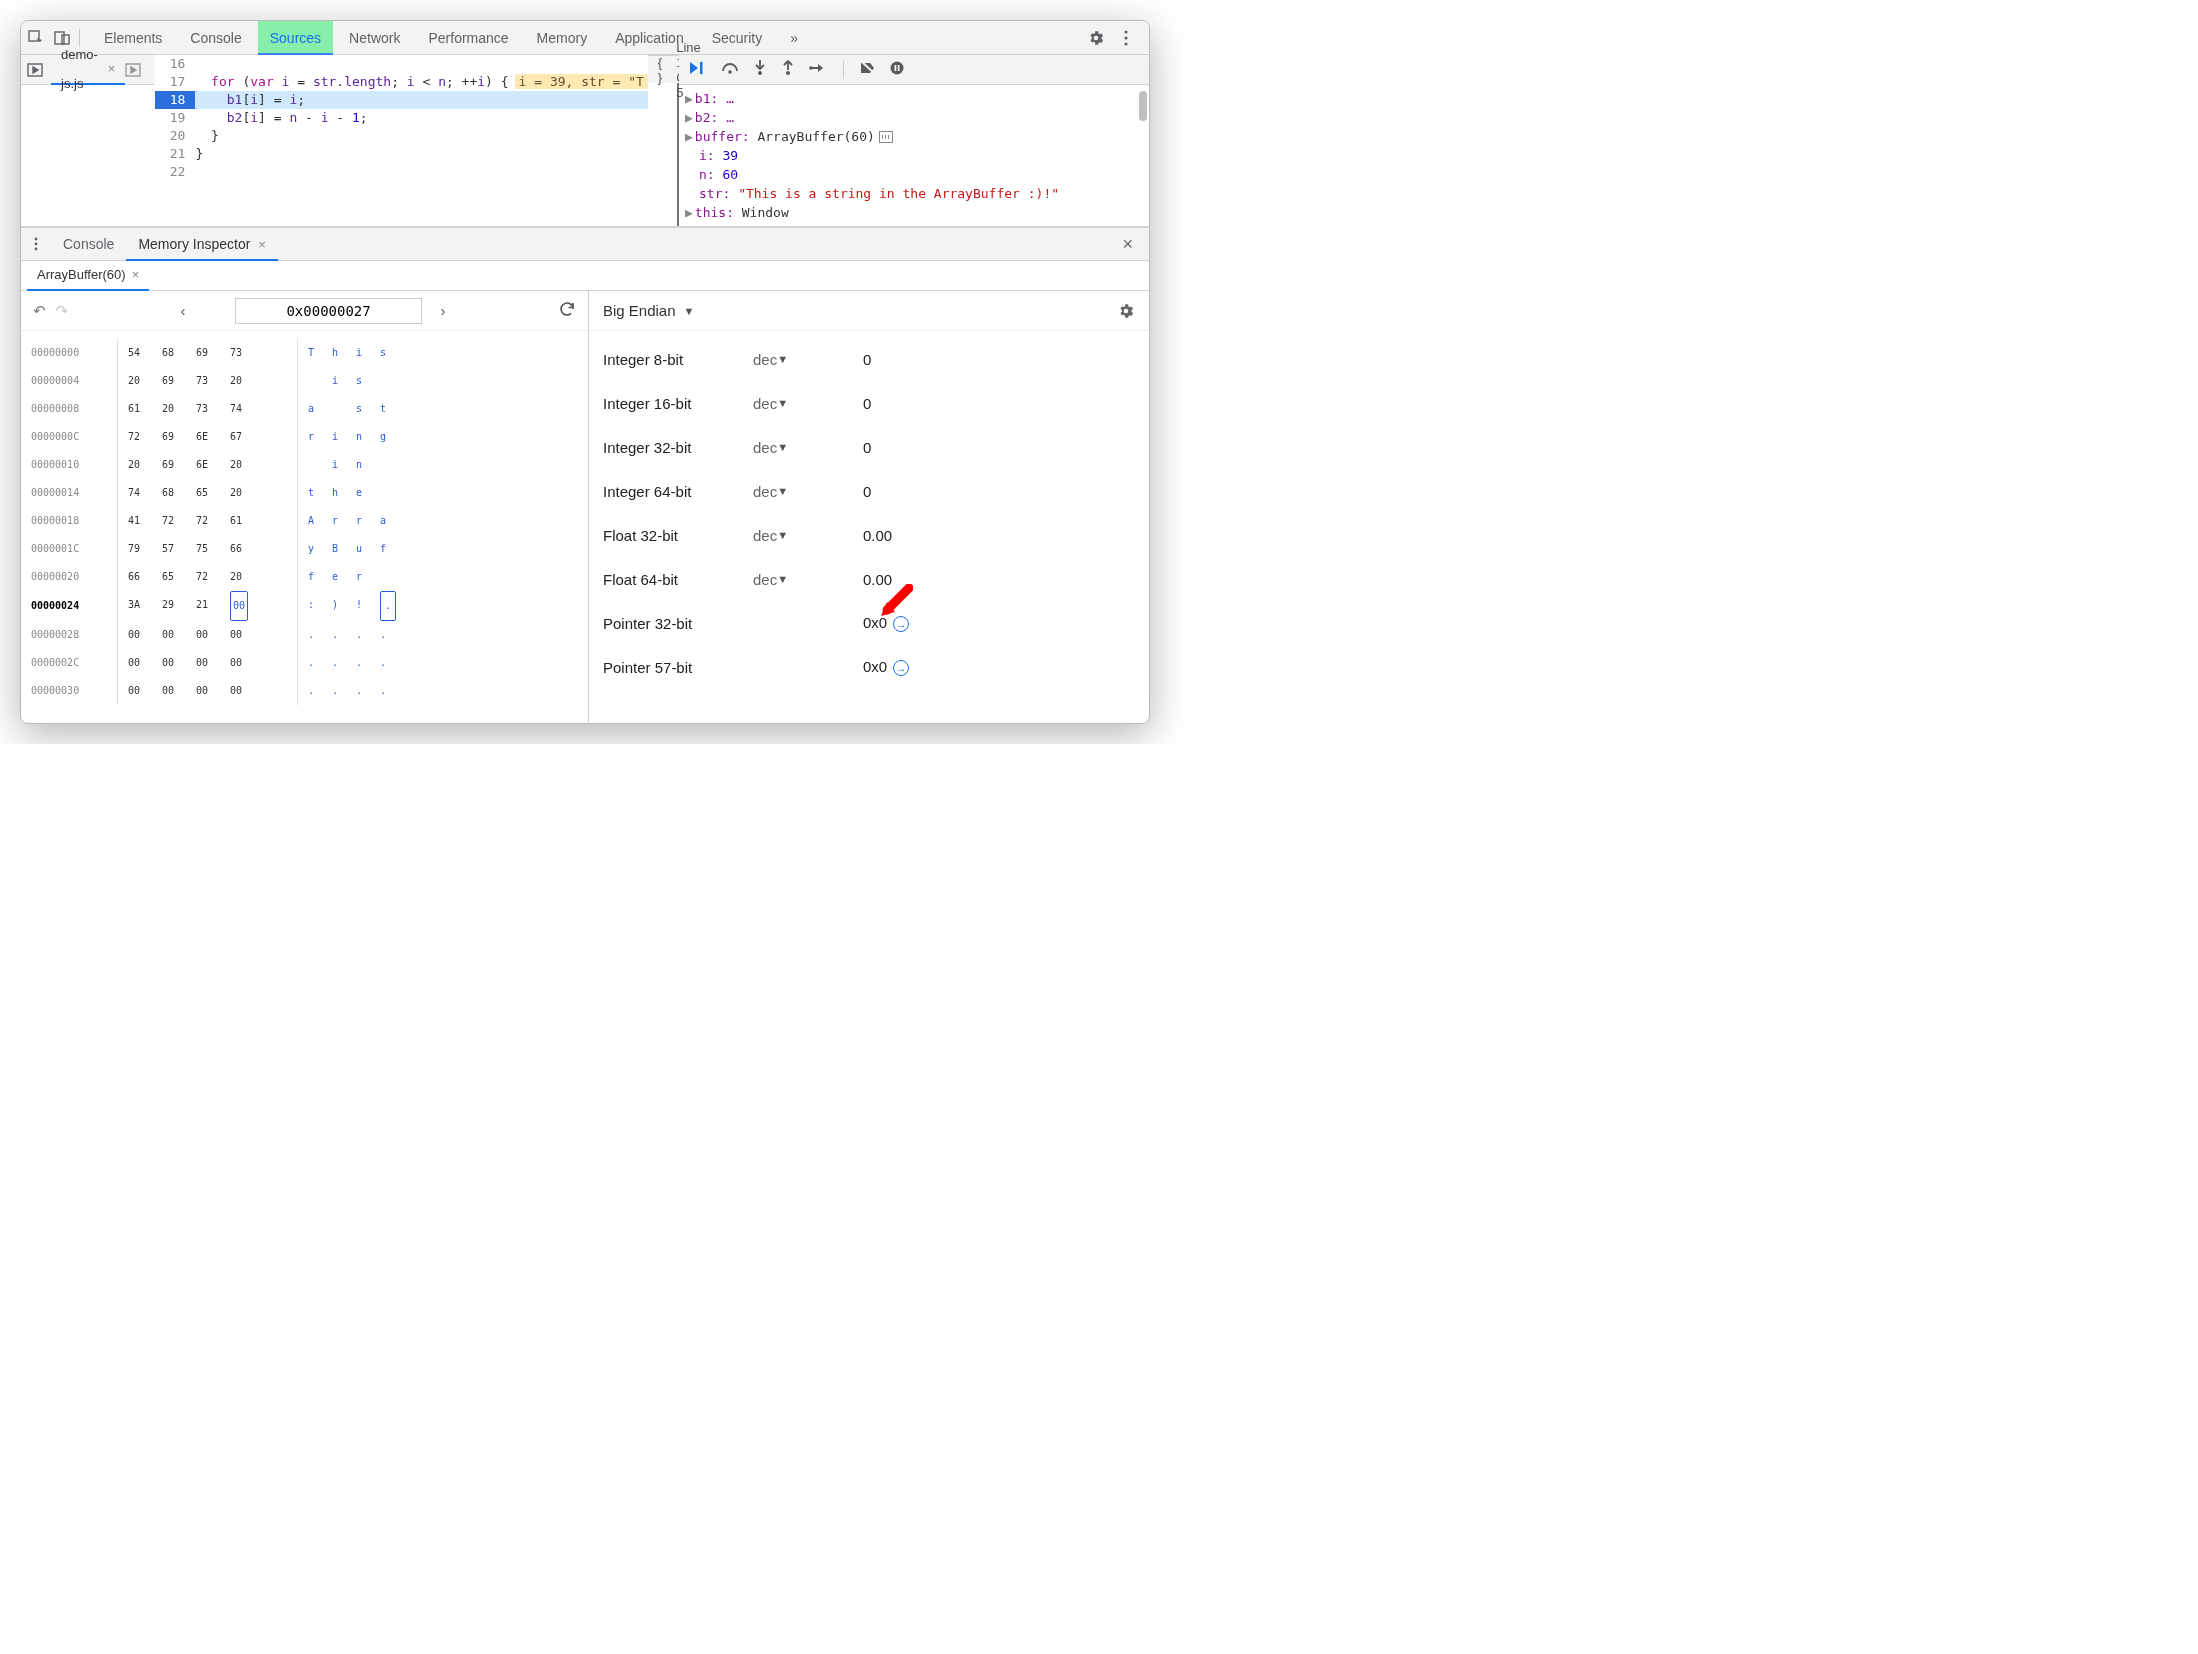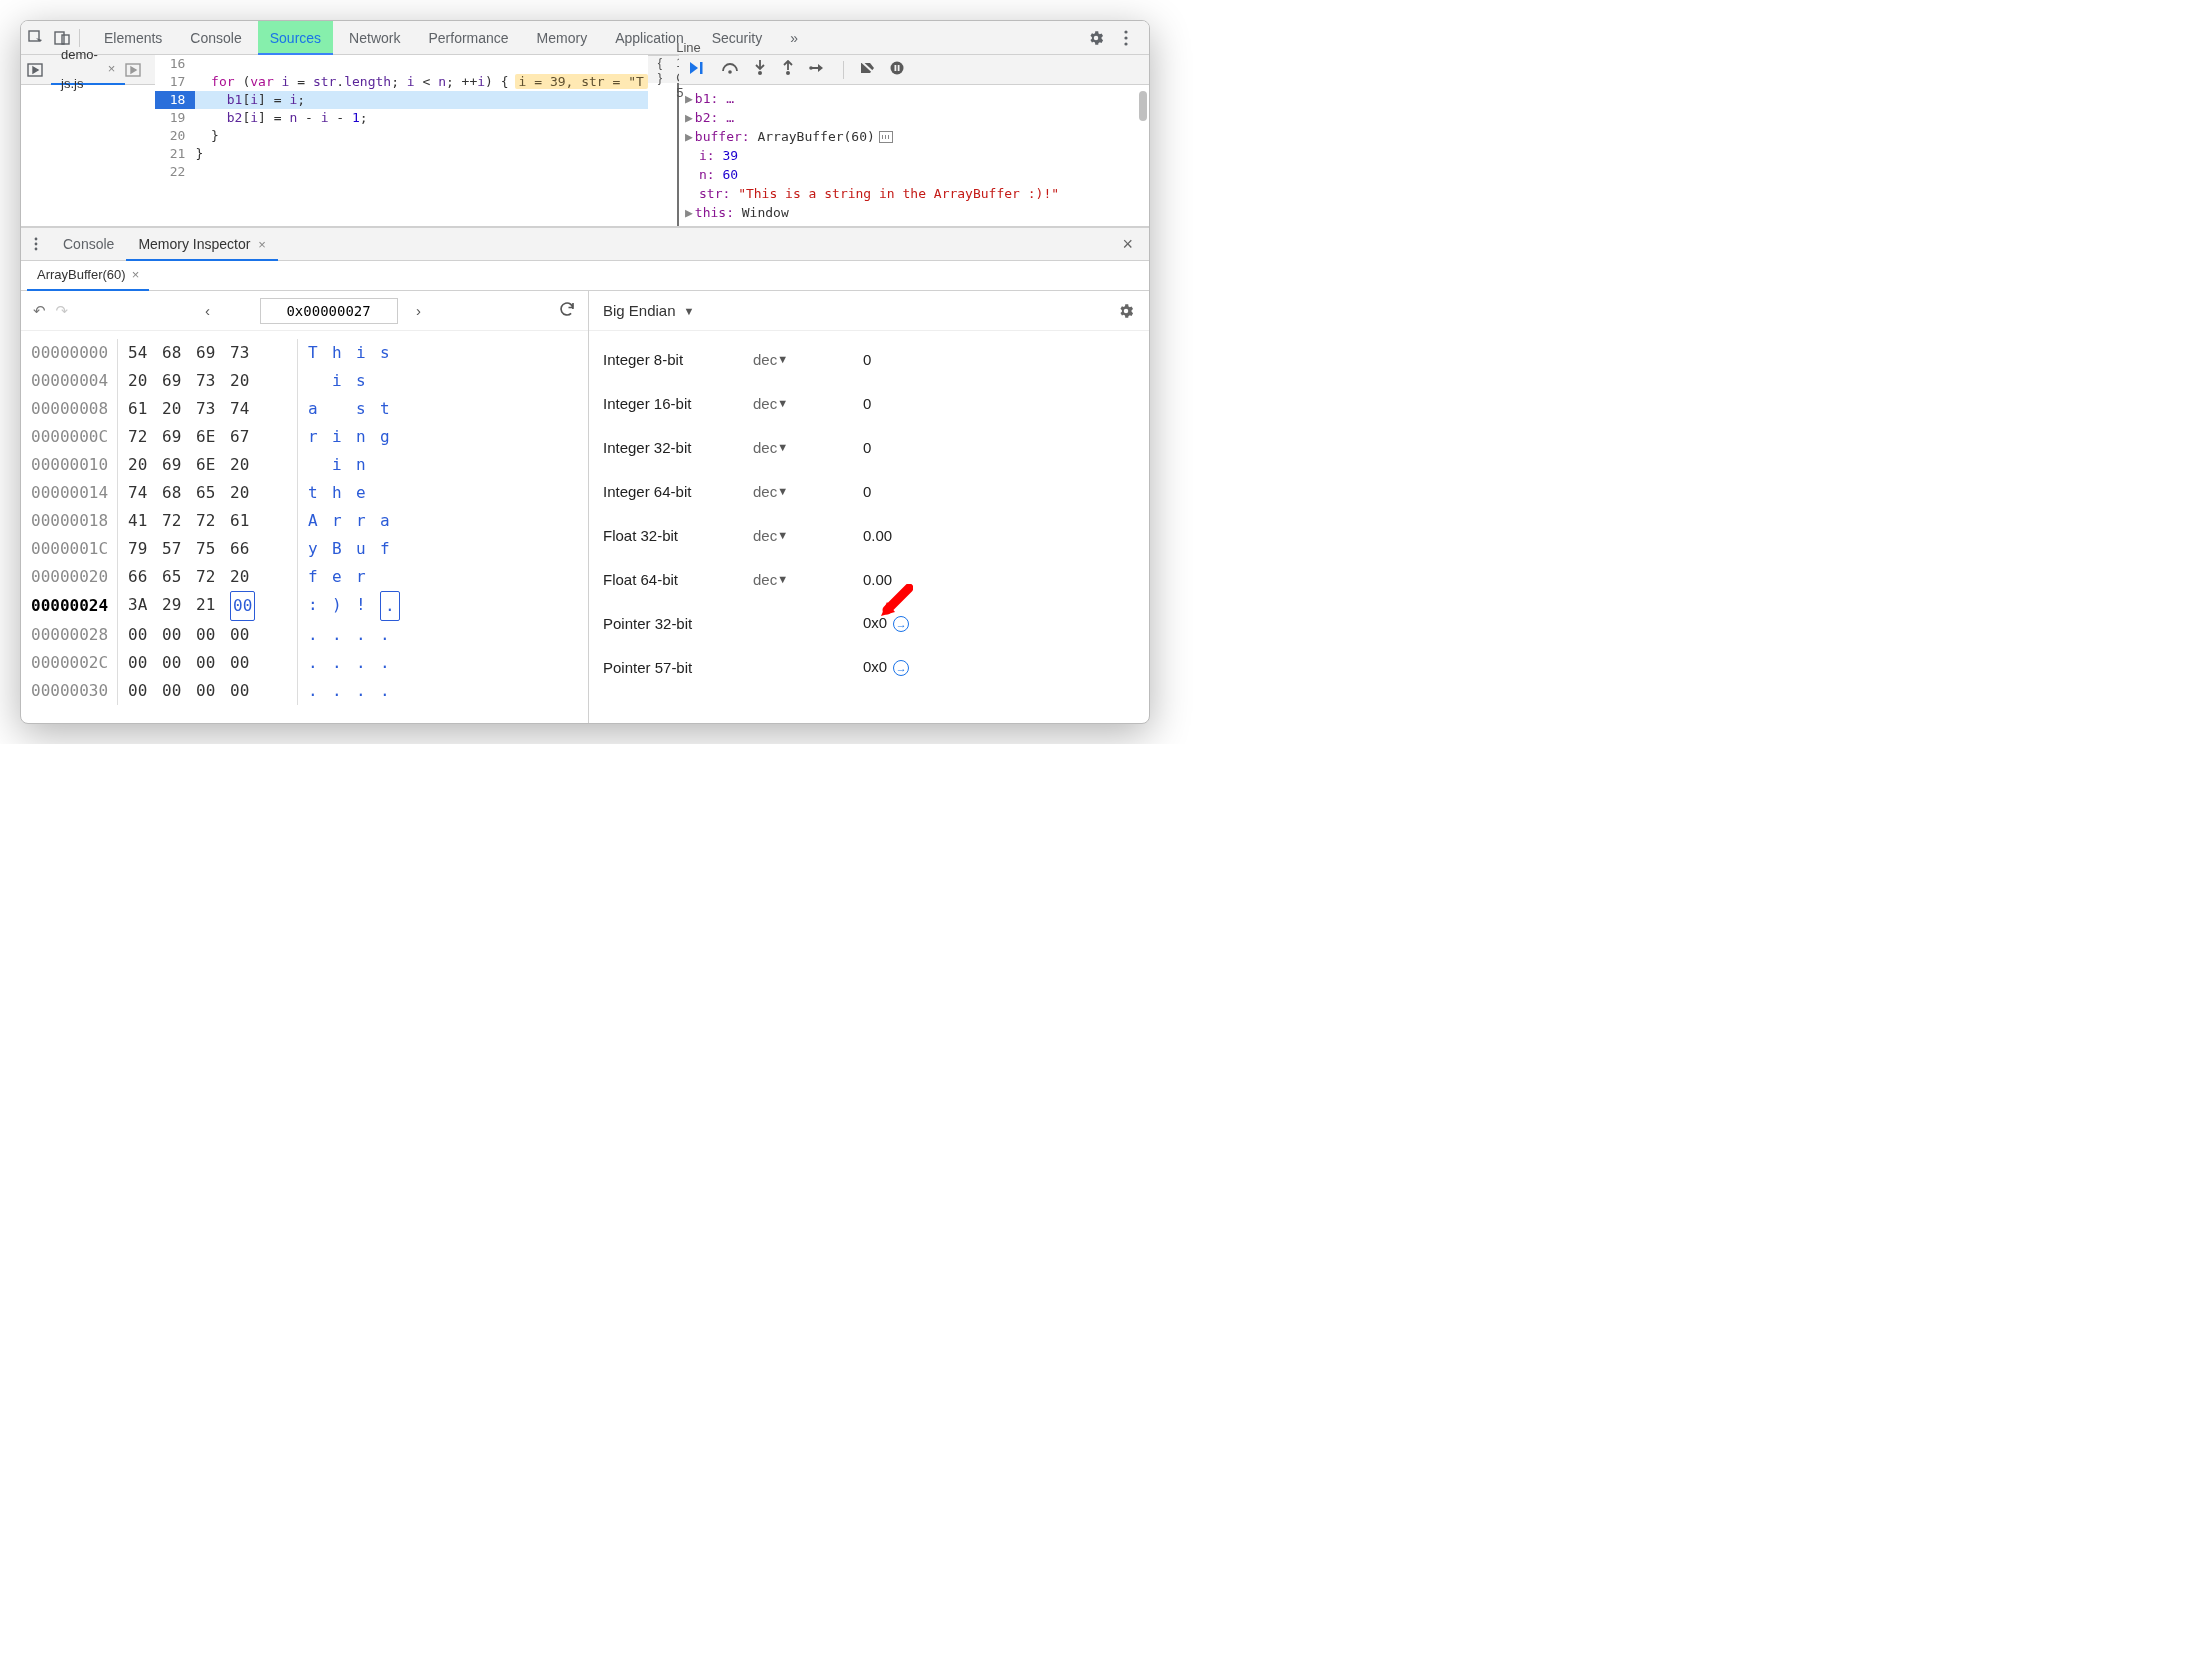--- a/index.html
+++ b/index.html
@@ -96,27 +96,27 @@
   .drawer-tabs .right { margin-left:auto; padding:0 10px;}
 
   .mi-tabs { height:30px; border-bottom:1px solid #d0d0d0; display:flex; align-items:center; padding:0 6px;}
   .mi-tab { padding:0 10px; height:30px; line-height:29px; border-bottom:2px solid #1a73e8; font-size:13px; display:flex; gap:6px; align-items:center;}
 
   .mi-body { display:flex; }
   .mi-left { flex:1; border-right:1px solid #d0d0d0; padding-bottom:10px;}
   .mi-right { width:560px; }
 
   .mi-toolbar { height:40px; display:flex; align-items:center; gap:10px; padding:0 12px; border-bottom:1px solid #eee;}
-  .addr-input { width:138px; height:26px; border:1px solid #ccc; text-align:center; font-family:Menlo,monospace; font-size:14px;margin-left:31px;}
+  .addr-input { width:187px; height:26px; border:1px solid #ccc; text-align:center; font-family:Menlo,monospace; font-size:14px;margin-left:31px;}
   .nav-arrow { width:22px; text-align:center; font-size:15px; color:#555; cursor:pointer;}
   .hist { display:flex; gap:10px; color:#777; font-size:15px;}
   .mi-toolbar .spacer { flex:1;}
   .refresh svg { color:#555;}
 
-  .hex-grid { font-family:Menlo,Consolas,monospace; font-size:16px; line-height:28px; padding:8px 10px;}
+  .hex-grid { font-family:Menlo,Consolas,monospace; font-size:10px; line-height:28px; padding:8px 10px;}
   .hex-row { display:flex; align-items:center;}
   .hex-addr { width:86px; color:#8a8a8a;}
   .hex-addr.bold { color:#000; font-weight:600;}
   .hex-bytes { display:flex; width:180px; border-left:1px solid #ddd; padding-left:10px;}
   .hb { width:34px; color:#333;}
   .hex-ascii { display:flex; border-left:1px solid #ddd; padding-left:10px;}
   .ha { width:24px; color:#2b5bd7;}
   .sel-byte { display:inline-block; border:1px solid #2b5bd7; border-radius:2px; color:#2b5bd7; padding:0 2px; }
   .sel-asc { display:inline-block; border:1px solid #2b5bd7; border-radius:2px; color:#2b5bd7; padding:0 4px;}
 

